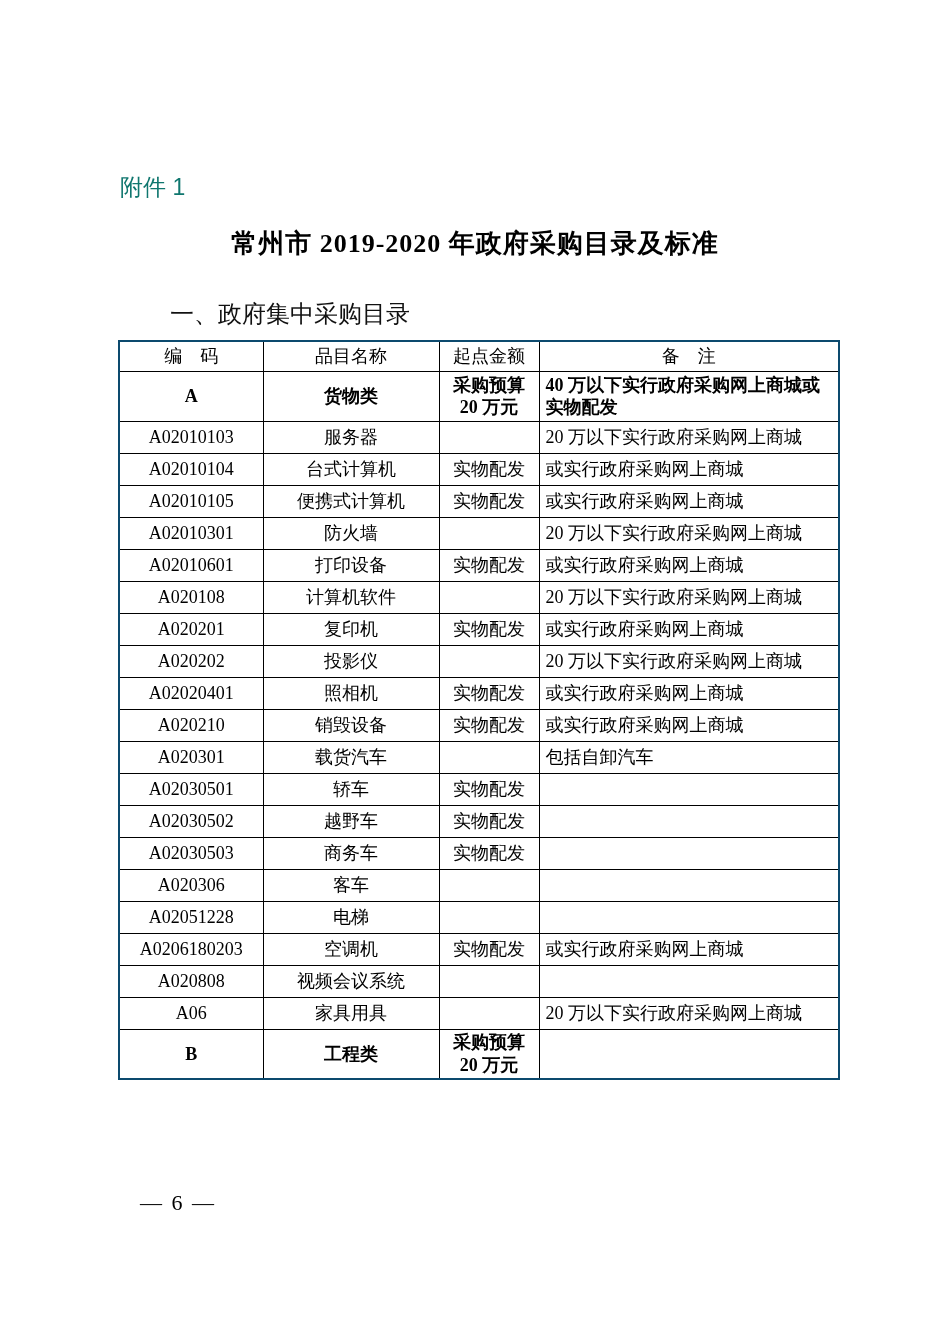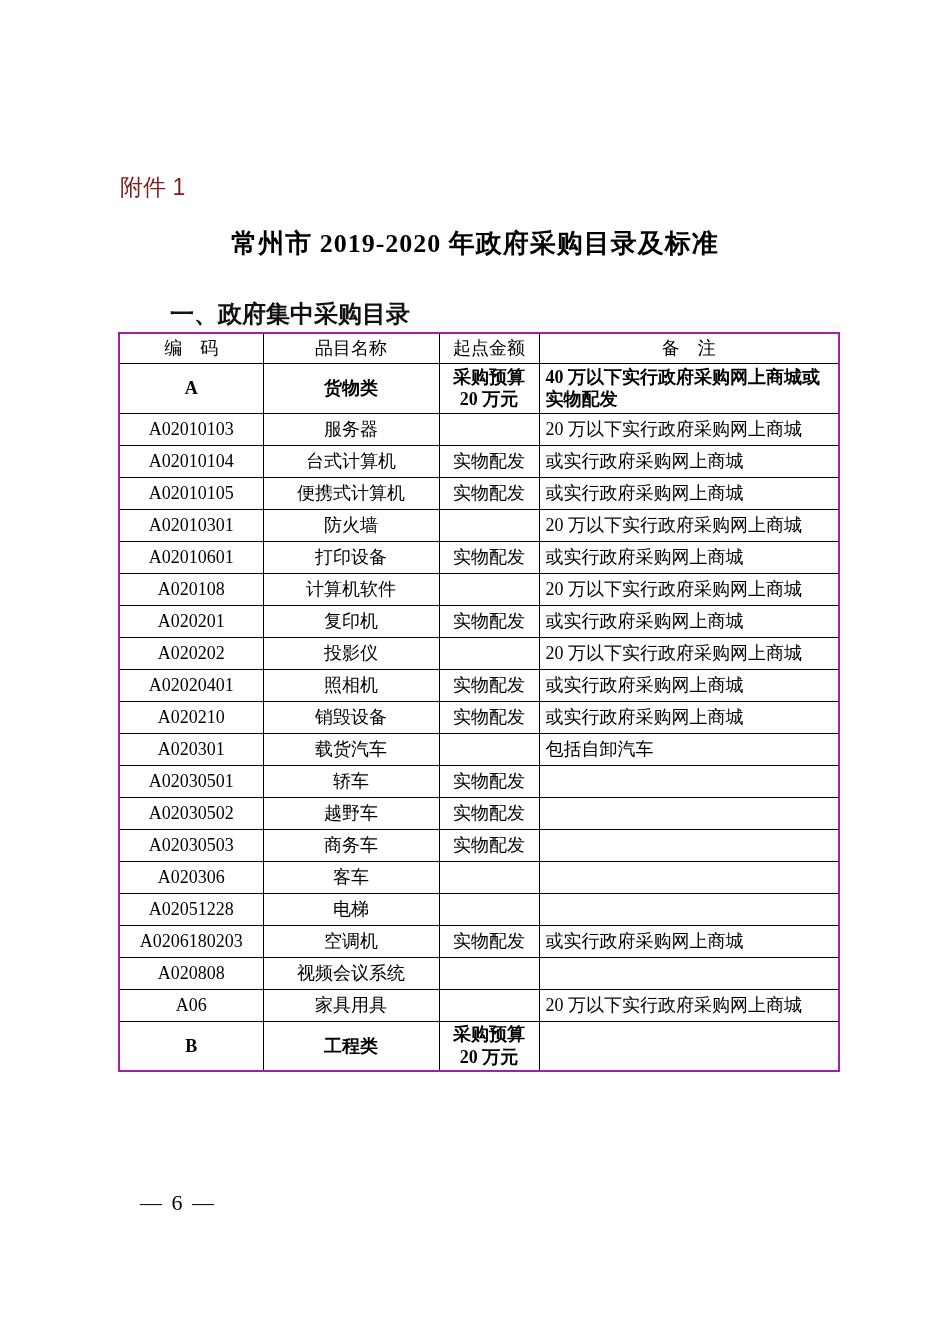--- a/index.html
+++ b/index.html
@@ -15,51 +15,51 @@
     position: absolute;
     inset: 0;
     background: #ffffff;
   }
   .attachment {
     position: absolute;
     left: 120px;
     top: 172px;
     font-family: "Liberation Sans", "DejaVu Sans", sans-serif;
     font-size: 23px;
-    color: #7f1d1d;
+    color: #0f766e;
   }
   .title {
     position: absolute;
     left: 0;
     right: 0;
     top: 226px;
     text-align: center;
     font-family: "Liberation Serif", "DejaVu Serif", serif;
     font-weight: bold;
     font-size: 26px;
     letter-spacing: 1px;
     color: #000000;
   }
   .section-heading {
     position: absolute;
     left: 170px;
     top: 298px;
     font-family: "Liberation Sans", "DejaVu Sans", sans-serif;
-    font-weight: 700;
+    font-weight: 400;
     font-size: 24px;
     color: #111111;
   }
   table.doc-table {
     position: absolute;
     left: 118px;
-    top: 332px;
+    top: 340px;
     width: 720px;
     border-collapse: collapse;
     table-layout: fixed;
-    border: 2px solid #a21caf;
+    border: 2px solid #0c4a6e;
   }
   .doc-table th, .doc-table td {
     border: 1px solid #000000;
     font-size: 18px;
     line-height: 1.25;
     vertical-align: middle;
     overflow: hidden;
   }
   .doc-table thead tr { height: 30px; }
   .doc-table tbody tr { height: 32px; }

